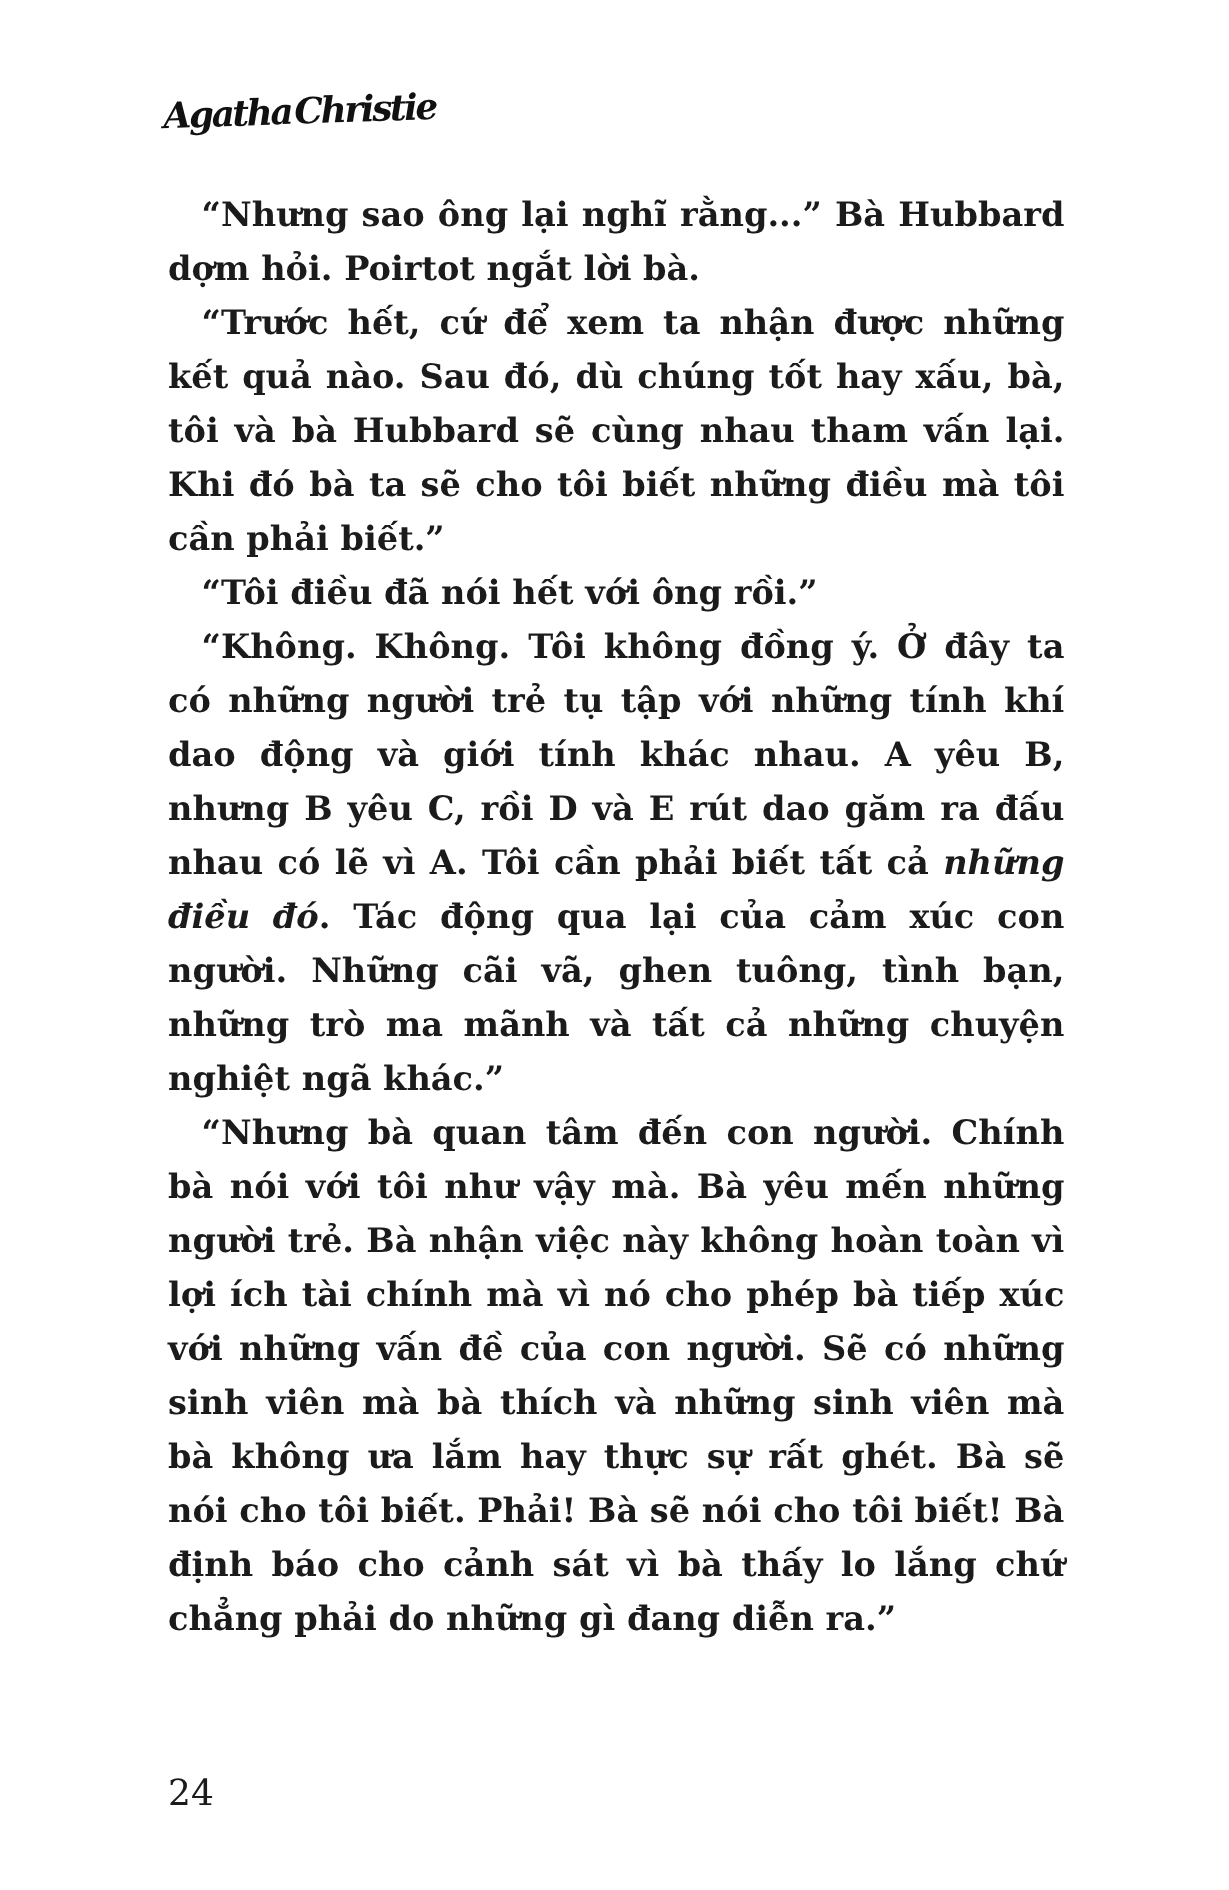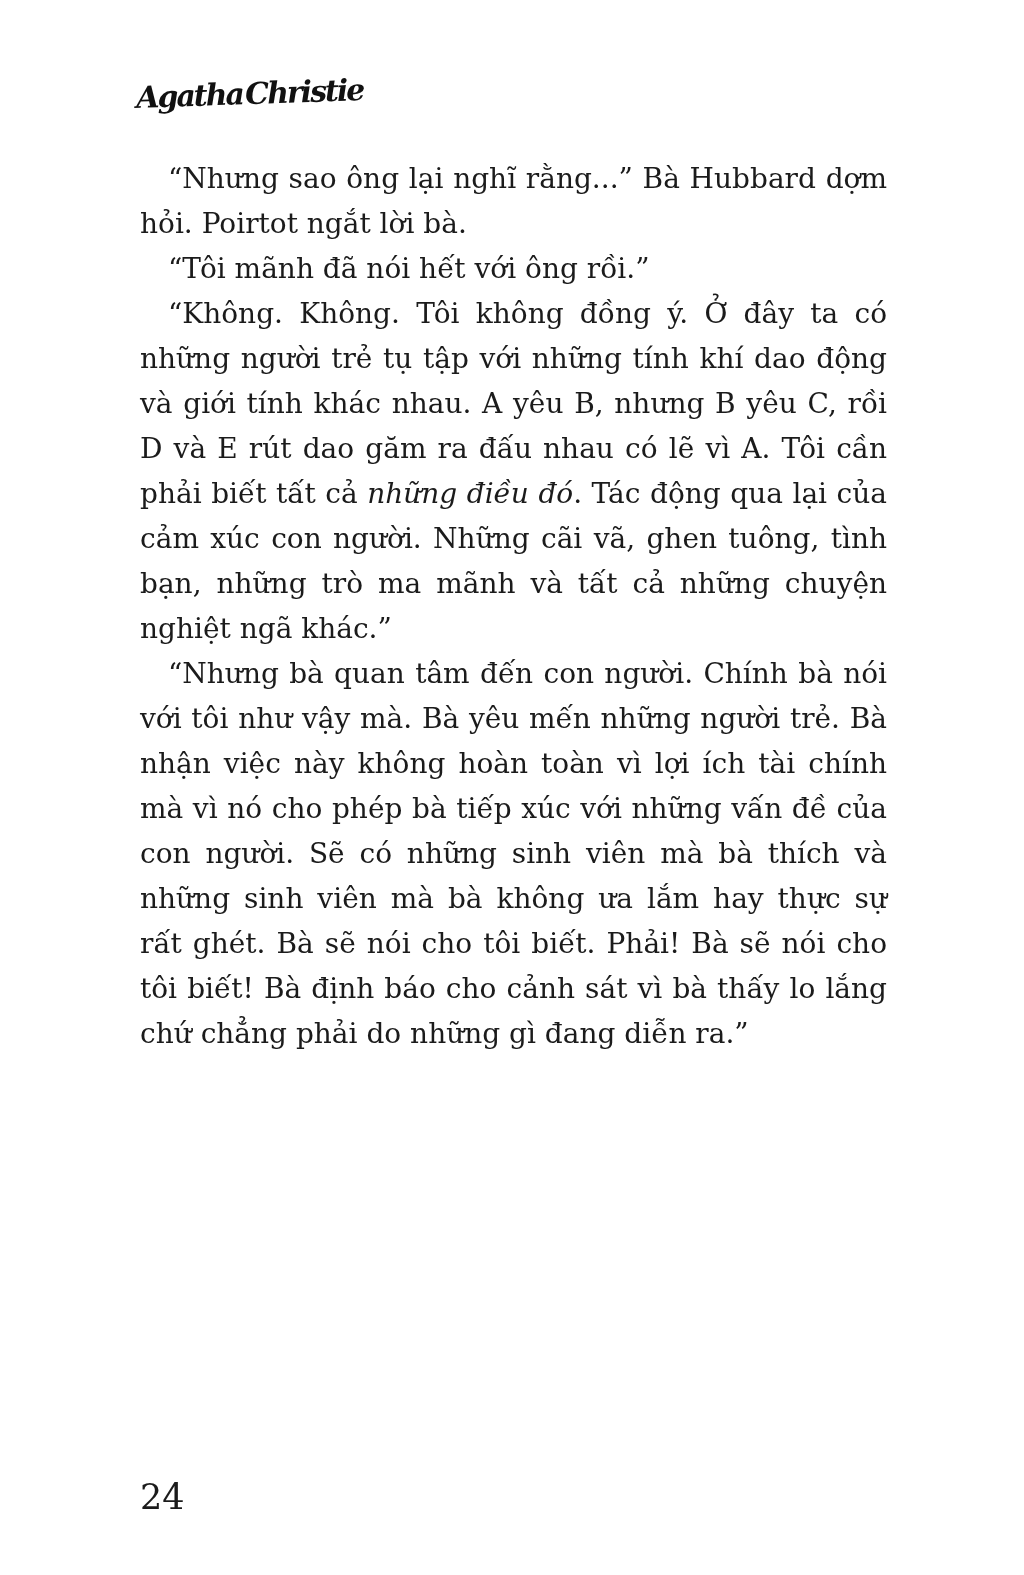--- a/index.html
+++ b/index.html
@@ -34,37 +34,39 @@
     top: 156px;
     width: 747px;
     font-size: 28px;
     line-height: 45px;
     text-align: justify;
     color: #1b1b1b;
   }
   .para {
     text-indent: 28px;
     margin: 0;
+    font-weight: bold;
   }
   .italic {
     font-style: italic;
   }
   .page-number {
     position: absolute;
     left: 140px;
     top: 1477px;
-    font-size: 35px;
+    font-size: 30px;
     color: #1b1b1b;
   }
 </style>
 </head>
 <body>
 
 <div class="signature-logo">Agatha Christie</div>
 
 <div class="body-text">
     <p class="para"><span class="">“Nhưng sao ông lại nghĩ rằng...” Bà Hubbard dợm hỏi. Poirtot ngắt lời bà.</span></p>
-    <p class="para"><span class="">“Tôi mãnh đã nói hết với ông rồi.”</span></p>
+    <p class="para"><span class="">“Trước hết, cứ để xem ta nhận được những kết quả nào. Sau đó, dù chúng tốt hay xấu, bà, tôi và bà Hubbard sẽ cùng nhau tham vấn lại. Khi đó bà ta sẽ cho tôi biết những điều mà tôi cần phải biết.”</span></p>
+    <p class="para"><span class="">“Tôi điều đã nói hết với ông rồi.”</span></p>
     <p class="para"><span class="">“Không. Không. Tôi không đồng ý. Ở đây ta có những người trẻ tụ tập với những tính khí dao động và giới tính khác nhau. A yêu B, nhưng B yêu C, rồi D và E rút dao găm ra đấu nhau có lẽ vì A. Tôi cần phải biết tất cả </span><span class="italic">những điều đó</span><span class="">. Tác động qua lại của cảm xúc con người. Những cãi vã, ghen tuông, tình bạn, những trò ma mãnh và tất cả những chuyện nghiệt ngã khác.”</span></p>
     <p class="para"><span class="">“Nhưng bà quan tâm đến con người. Chính bà nói với tôi như vậy mà. Bà yêu mến những người trẻ. Bà nhận việc này không hoàn toàn vì lợi ích tài chính mà vì nó cho phép bà tiếp xúc với những vấn đề của con người. Sẽ có những sinh viên mà bà thích và những sinh viên mà bà không ưa lắm hay thực sự rất ghét. Bà sẽ nói cho tôi biết. Phải! Bà sẽ nói cho tôi biết! Bà định báo cho cảnh sát vì bà thấy lo lắng chứ chẳng phải do những gì đang diễn ra.”</span></p>
   </div>
 
 <div class="page-number">24</div>
 
 </body></html>

